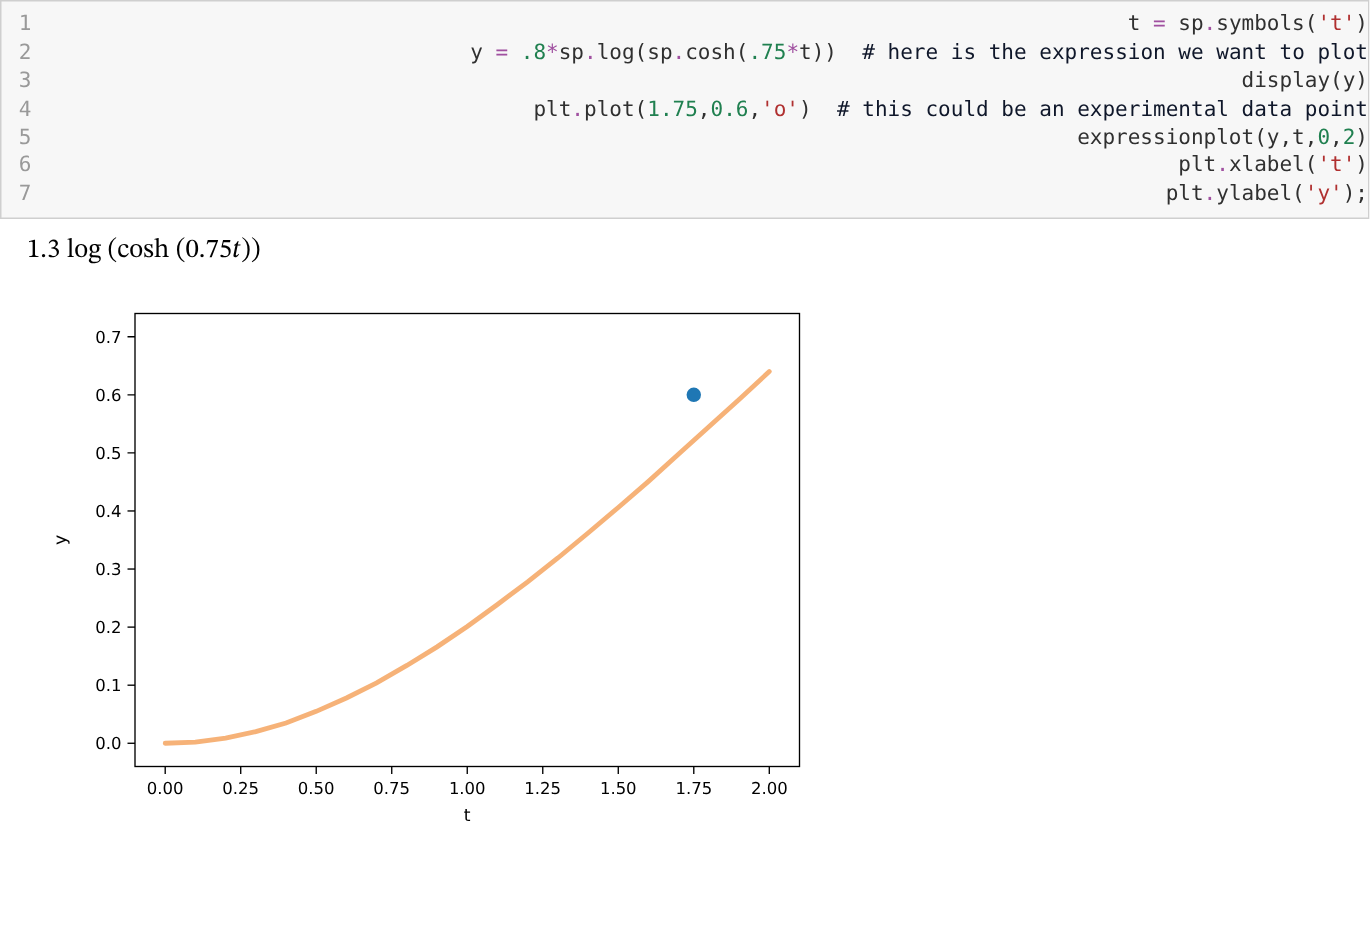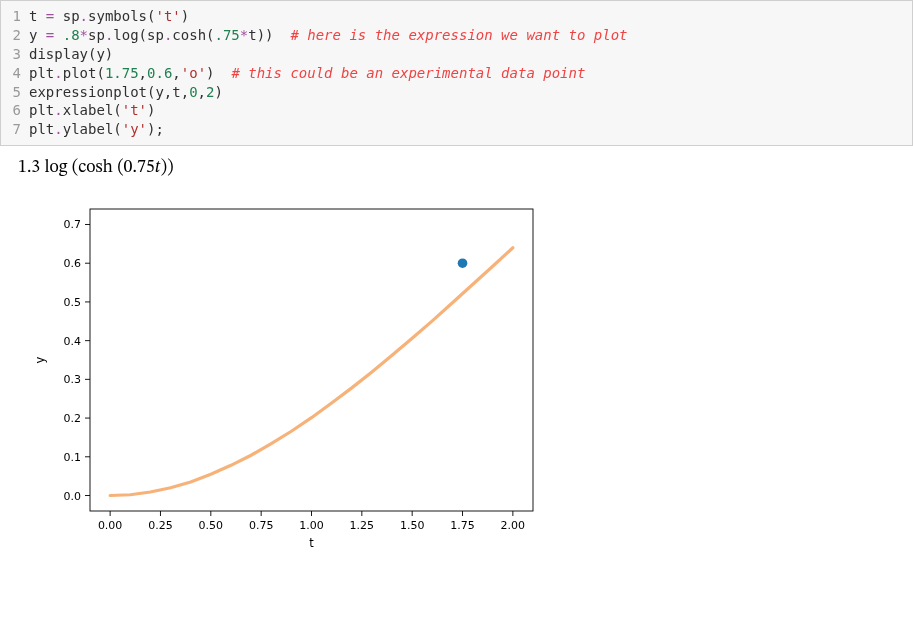--- a/index.html
+++ b/index.html
@@ -25,27 +25,28 @@
     width: 28px;
     text-align: right;
     color: #999;
     padding-right: 8px;
     user-select: none;
     flex-shrink: 0;
   }
   .code {
     flex: 1;
     color: #303030;
+    text-align: right;
   }
   .t-name { color: #303030; }
   .t-op   { color: #a050a0; }
   .t-str  { color: #b03030; }
   .t-num  { color: #208050; }
   .t-call { color: #303030; }
-  .t-comm { color: #ef4444; font-style: italic; }
+  .t-comm { color: #0f172a; }
 
   .math-output {
     font-family: "Cambria Math", "STIX Two Math", "Times New Roman", serif;
     font-size: 18px;
     padding: 10px 10px 6px 18px;
     color: #000;
   }
 
   .chart-wrap {
     padding: 6px 0 0 18px;

